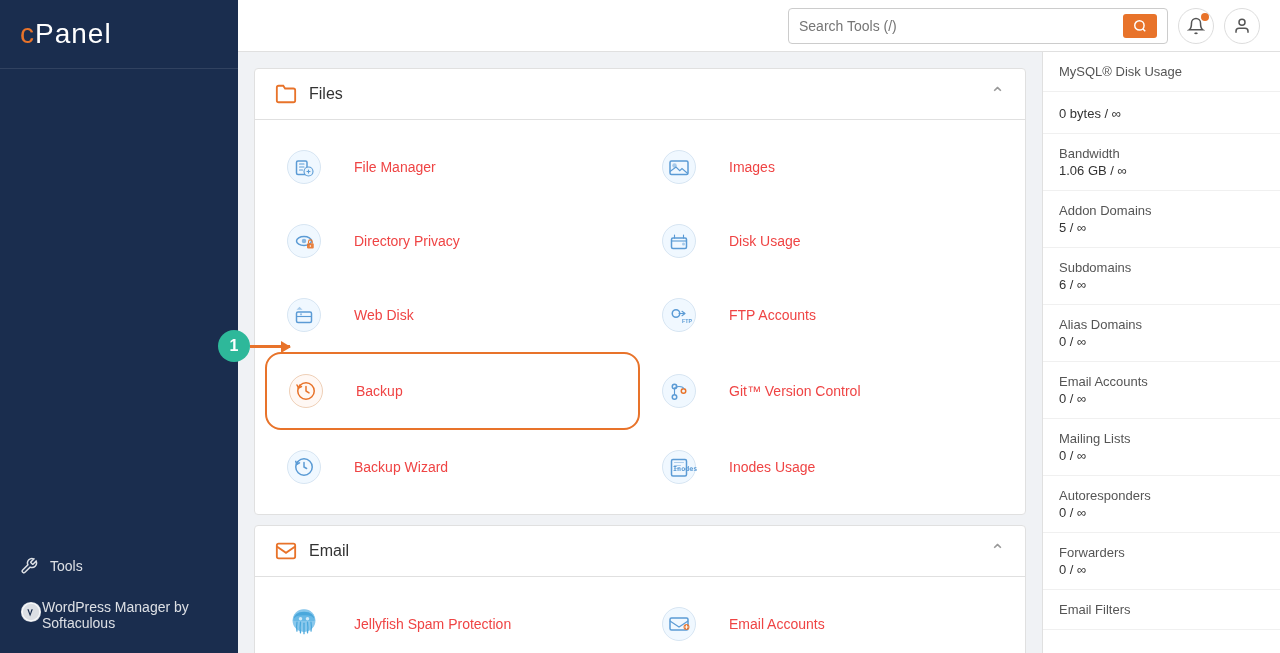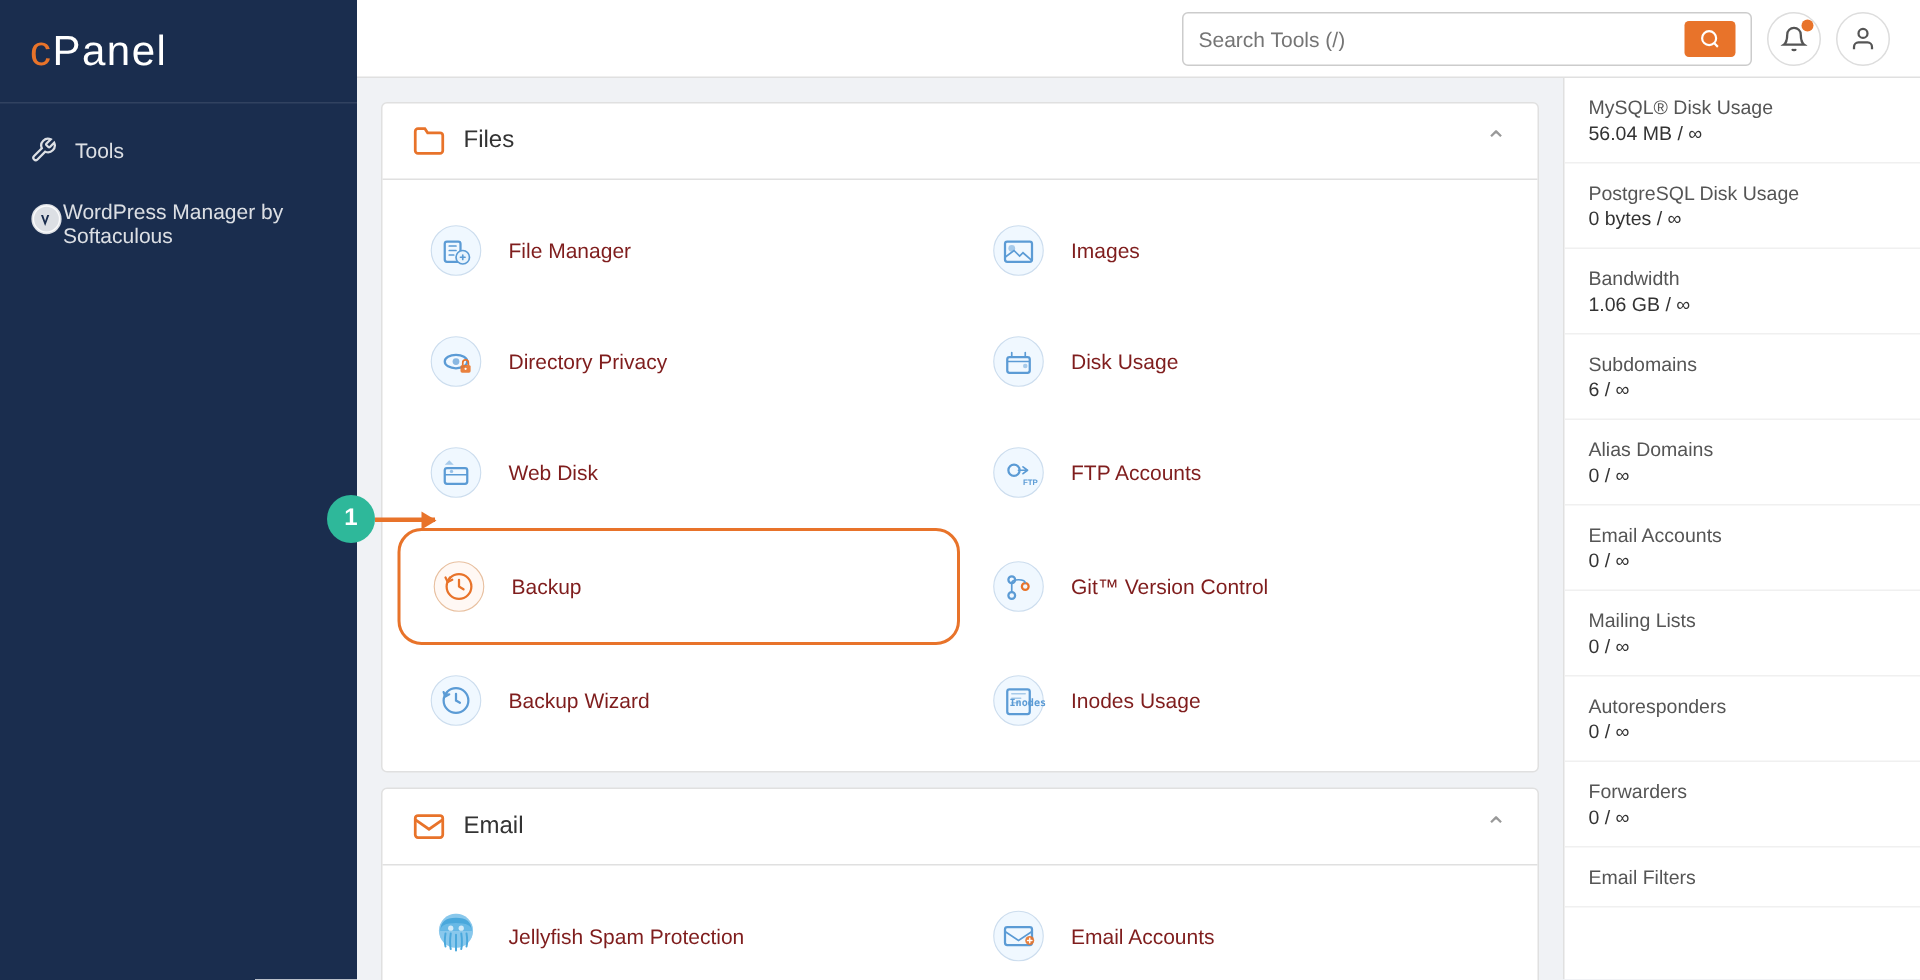--- a/index.html
+++ b/index.html
@@ -7,20 +7,21 @@
 
     
     .sidebar {
       width: 238px;
       background: #1a2d4e;
       color: white;
       flex-shrink: 0;
       padding: 0;
       display: flex;
       flex-direction: column;
+      justify-content: space-between;
     }
     .sidebar-logo {
       padding: 18px 20px;
       border-bottom: 1px solid rgba(255,255,255,0.1);
     }
     .sidebar-logo .cpanel-text {
       font-size: 28px;
       font-weight: 300;
       color: white;
       letter-spacing: 1px;
@@ -220,23 +221,24 @@
     }
     .grid-item-icon {
       width: 42px;
       height: 42px;
       display: flex;
       align-items: center;
       justify-content: center;
       flex-shrink: 0;
     }
     .grid-item-label {
-      color: #7f1d1d;
+      color: #ef4444;
       font-size: 14px;
       font-weight: 500;
+      margin-left: 15px;
     }
 
     
     .right-sidebar {
       width: 238px;
       background: white;
       border-left: 1px solid #e0e0e0;
       overflow-y: auto;
       flex-shrink: 0;
     }
@@ -515,31 +517,33 @@
           </div>
 
         </div>
       </div>
 
     </div>
 
     <div class="right-sidebar">
       <div class="stats-item">
         <div class="stats-label">MySQL® Disk Usage</div>
-        <div class="stats-value">56.04 MB / ∞</div>
-      </div>
-      <div class="stats-item">
-        <div class="stats-label">PostgreSQL Disk Usage</div>
+      </div>
+      <div class="stats-item">
         <div class="stats-value">0 bytes / ∞</div>
       </div>
       <div class="stats-item">
         <div class="stats-label">Bandwidth</div>
         <div class="stats-value">1.06 GB / ∞</div>
       </div>
       <div class="stats-item">
+        <div class="stats-label">Addon Domains</div>
+        <div class="stats-value">5 / ∞</div>
+      </div>
+      <div class="stats-item">
         <div class="stats-label">Subdomains</div>
         <div class="stats-value">6 / ∞</div>
       </div>
       <div class="stats-item">
         <div class="stats-label">Alias Domains</div>
         <div class="stats-value">0 / ∞</div>
       </div>
       <div class="stats-item">
         <div class="stats-label">Email Accounts</div>
         <div class="stats-value">0 / ∞</div>

